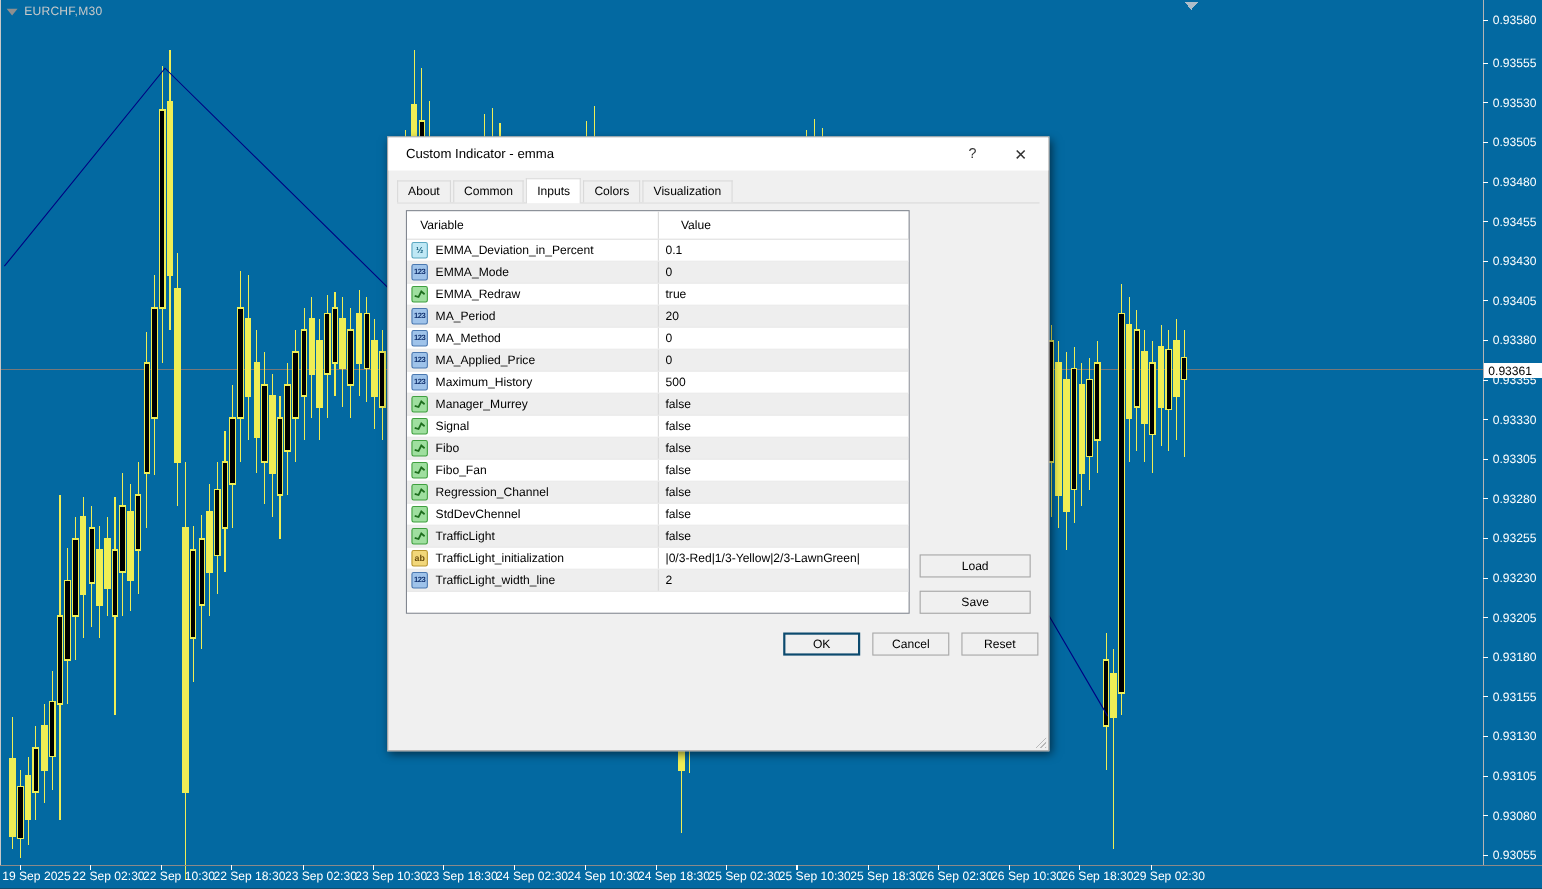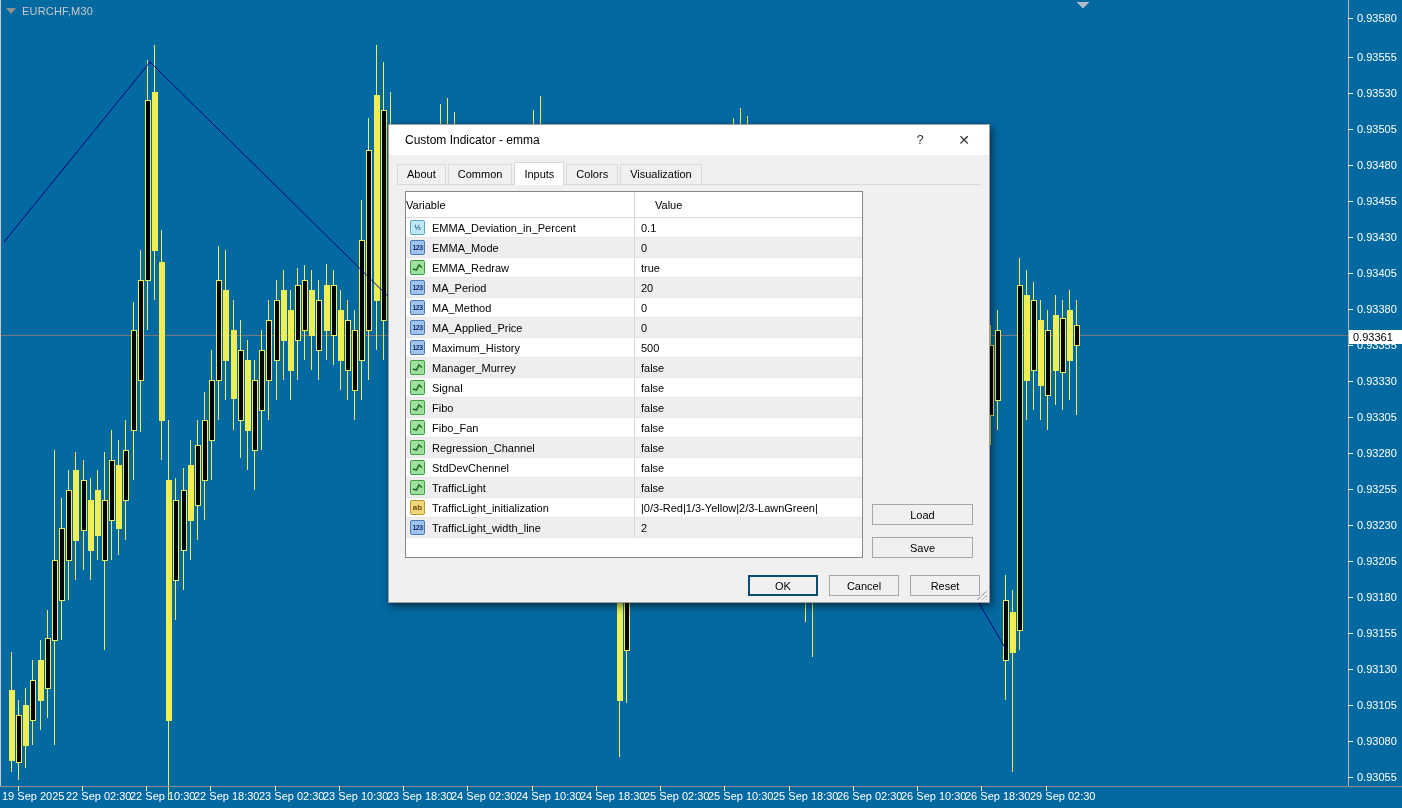--- a/index.html
+++ b/index.html
@@ -15,24 +15,24 @@
   .symbol-label {
     position:absolute; left:6px; top:5px; display:flex; align-items:center; gap:6px;
     color:#c9c9c9; font-size:11px; font-weight:normal; letter-spacing:0.2px;
   }
   .symbol-label .tri {
     width:0; height:0; border-left:5px solid transparent; border-right:5px solid transparent;
     border-top:6px solid #8f8f8f;
   }
   
   .dialog {
-    position:absolute; left:352px; top:124px; width:602px; height:479px;
+    position:absolute; left:352px; top:124px; width:602px; height:559px;
     background:#f0f0f0; border:1px solid #9f9f9f;
     box-shadow:2px 3px 8px rgba(0,0,0,0.55);
-    font-size:11px; color:#000;margin-left:36px;
+    font-size:11px; color:#000;
   }
   .dlg-titlebar {
     position:absolute; left:0; top:0; right:0; height:30px; background:#ffffff;
     display:flex; align-items:center;
   }
   .dlg-title { padding-left:16px; font-size:12px; color:#000; }
   .dlg-help, .dlg-close {
     position:absolute; top:0; width:34px; height:30px; text-align:center; line-height:30px;
     font-size:13px; color:#333; cursor:pointer; background:transparent; border:none;
     font-family:"Liberation Sans", sans-serif;
@@ -51,21 +51,21 @@
   }
   .tab.active {
     height:23px; background:#ffffff; z-index:2; margin-bottom:-1px; line-height:21px;
   }
   
   .param-table {
     position:absolute; left:16px; top:66px; width:458px; height:367px;
     background:#ffffff; border:1px solid #828790; overflow:hidden;
   }
   .ptable-header { display:flex; height:26px; border-bottom:1px solid #d9d9d9; align-items:center; }
-  .ph-variable { width:228px; }
+  .ph-variable { width:228px; padding-left:12px; }
   .ph-value { flex:1; border-left:1px solid #d9d9d9; padding-left:20px; align-self:stretch; display:flex; align-items:center; }
   .prow { display:flex; height:20px; border-bottom:1px solid #e6e6e6; background:#fff; }
   .prow.alt { background:#eeeeee; }
   .pcell-name { width:228px; display:flex; align-items:center; gap:7px; padding-left:4px; overflow:hidden; white-space:nowrap; }
   .pcell-value { flex:1; border-left:1px solid #d9d9d9; padding-left:6px; display:flex; align-items:center; overflow:hidden; white-space:nowrap; }
   .picon {
     width:15px; height:15px; flex:0 0 15px; border-radius:2px; display:flex;
     align-items:center; justify-content:center; font-weight:bold;
   }
   .picon-half { background:#bfe8f5; border:1px solid #5aa7c0; color:#155e7d; font-size:8px; }

